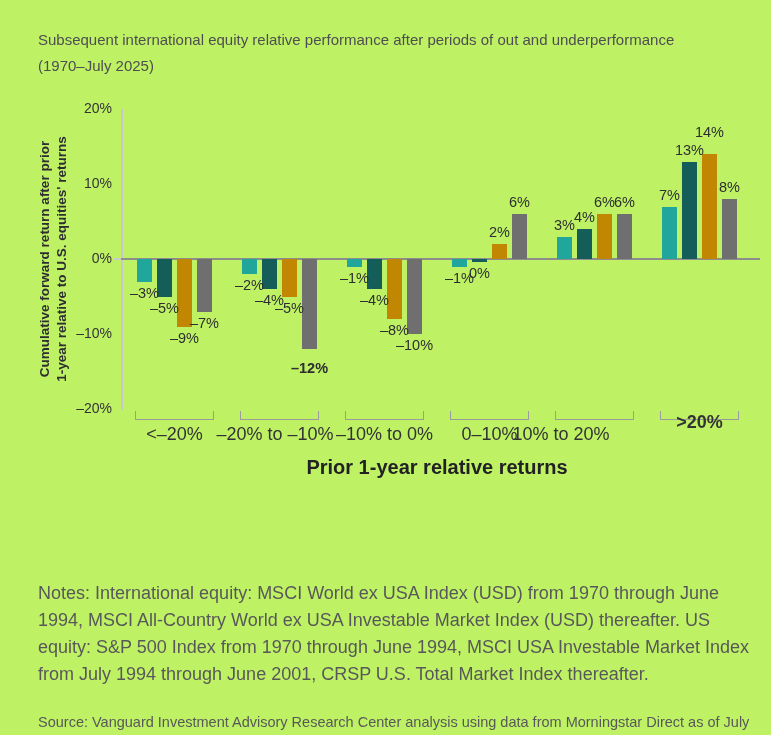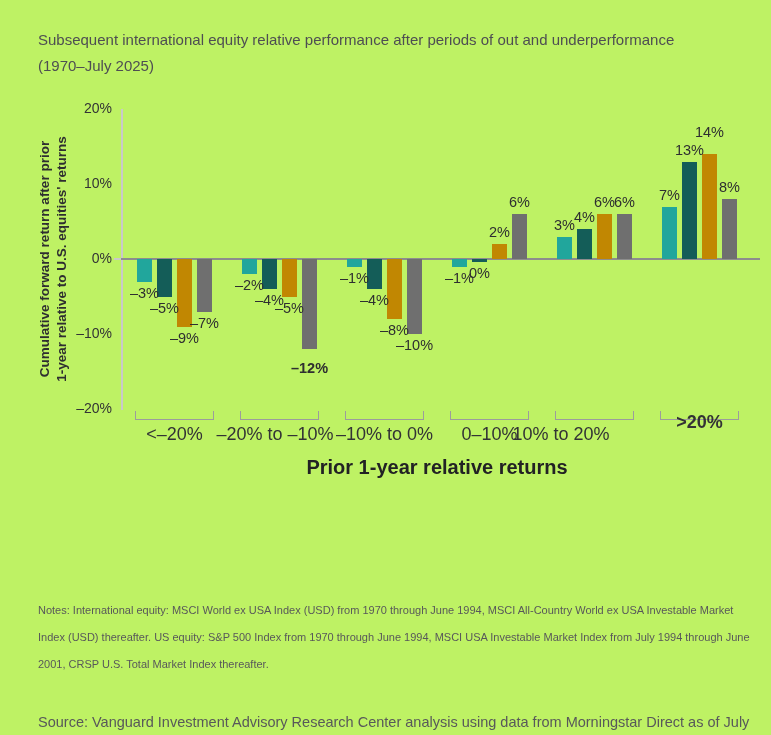--- a/index.html
+++ b/index.html
@@ -34,22 +34,22 @@
   .bracket{box-sizing:border-box;border-left:1.5px solid #9C9C9C;border-right:1.5px solid #9C9C9C;border-bottom:1.5px solid #9C9C9C;}
   .xlab{
     position:absolute;left:437px;top:456px;transform:translateX(-50%);
     font-size:20px;font-weight:bold;color:#222224;white-space:nowrap;
   }
   .disclosure{
     position:absolute;left:38px;top:513px;width:706px;
     font-size:14.5px;line-height:28px;font-weight:bold;color:#2F2F31;
   }
   .notes{
-    position:absolute;left:38px;top:586px;width:712px;
-    font-size:11px;line-height:27px;color:#58585A;
+    position:absolute;left:38px;top:562px;width:712px;
+    font-size:18px;line-height:27px;color:#58585A;
   }
   .source{
     position:absolute;left:38px;top:694px;width:712px;
     font-size:14.5px;line-height:27px;color:#58585A;
   }
 </style>
 </head>
 <body>
 
 <div class="page">

